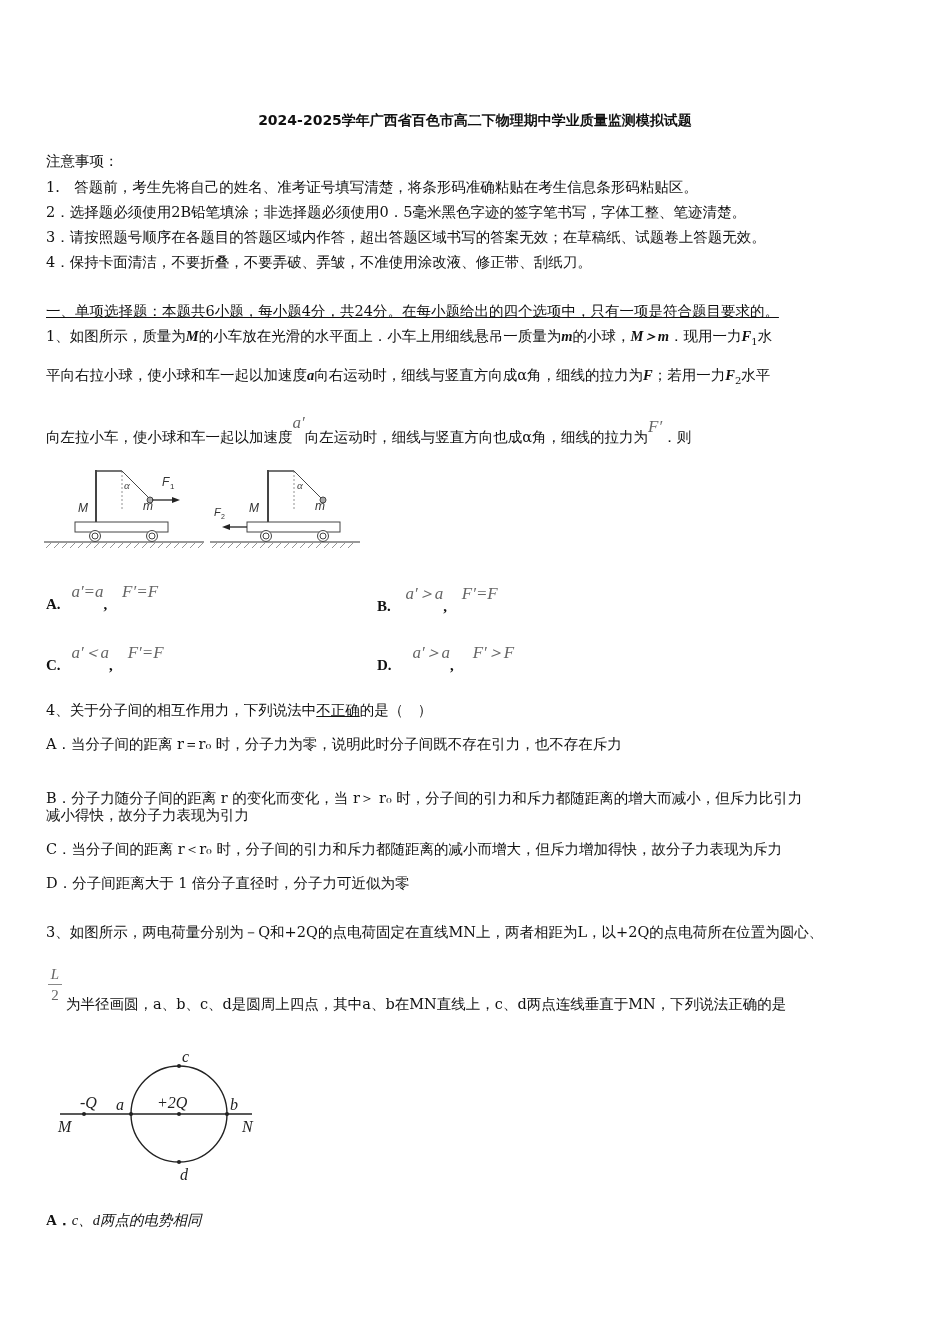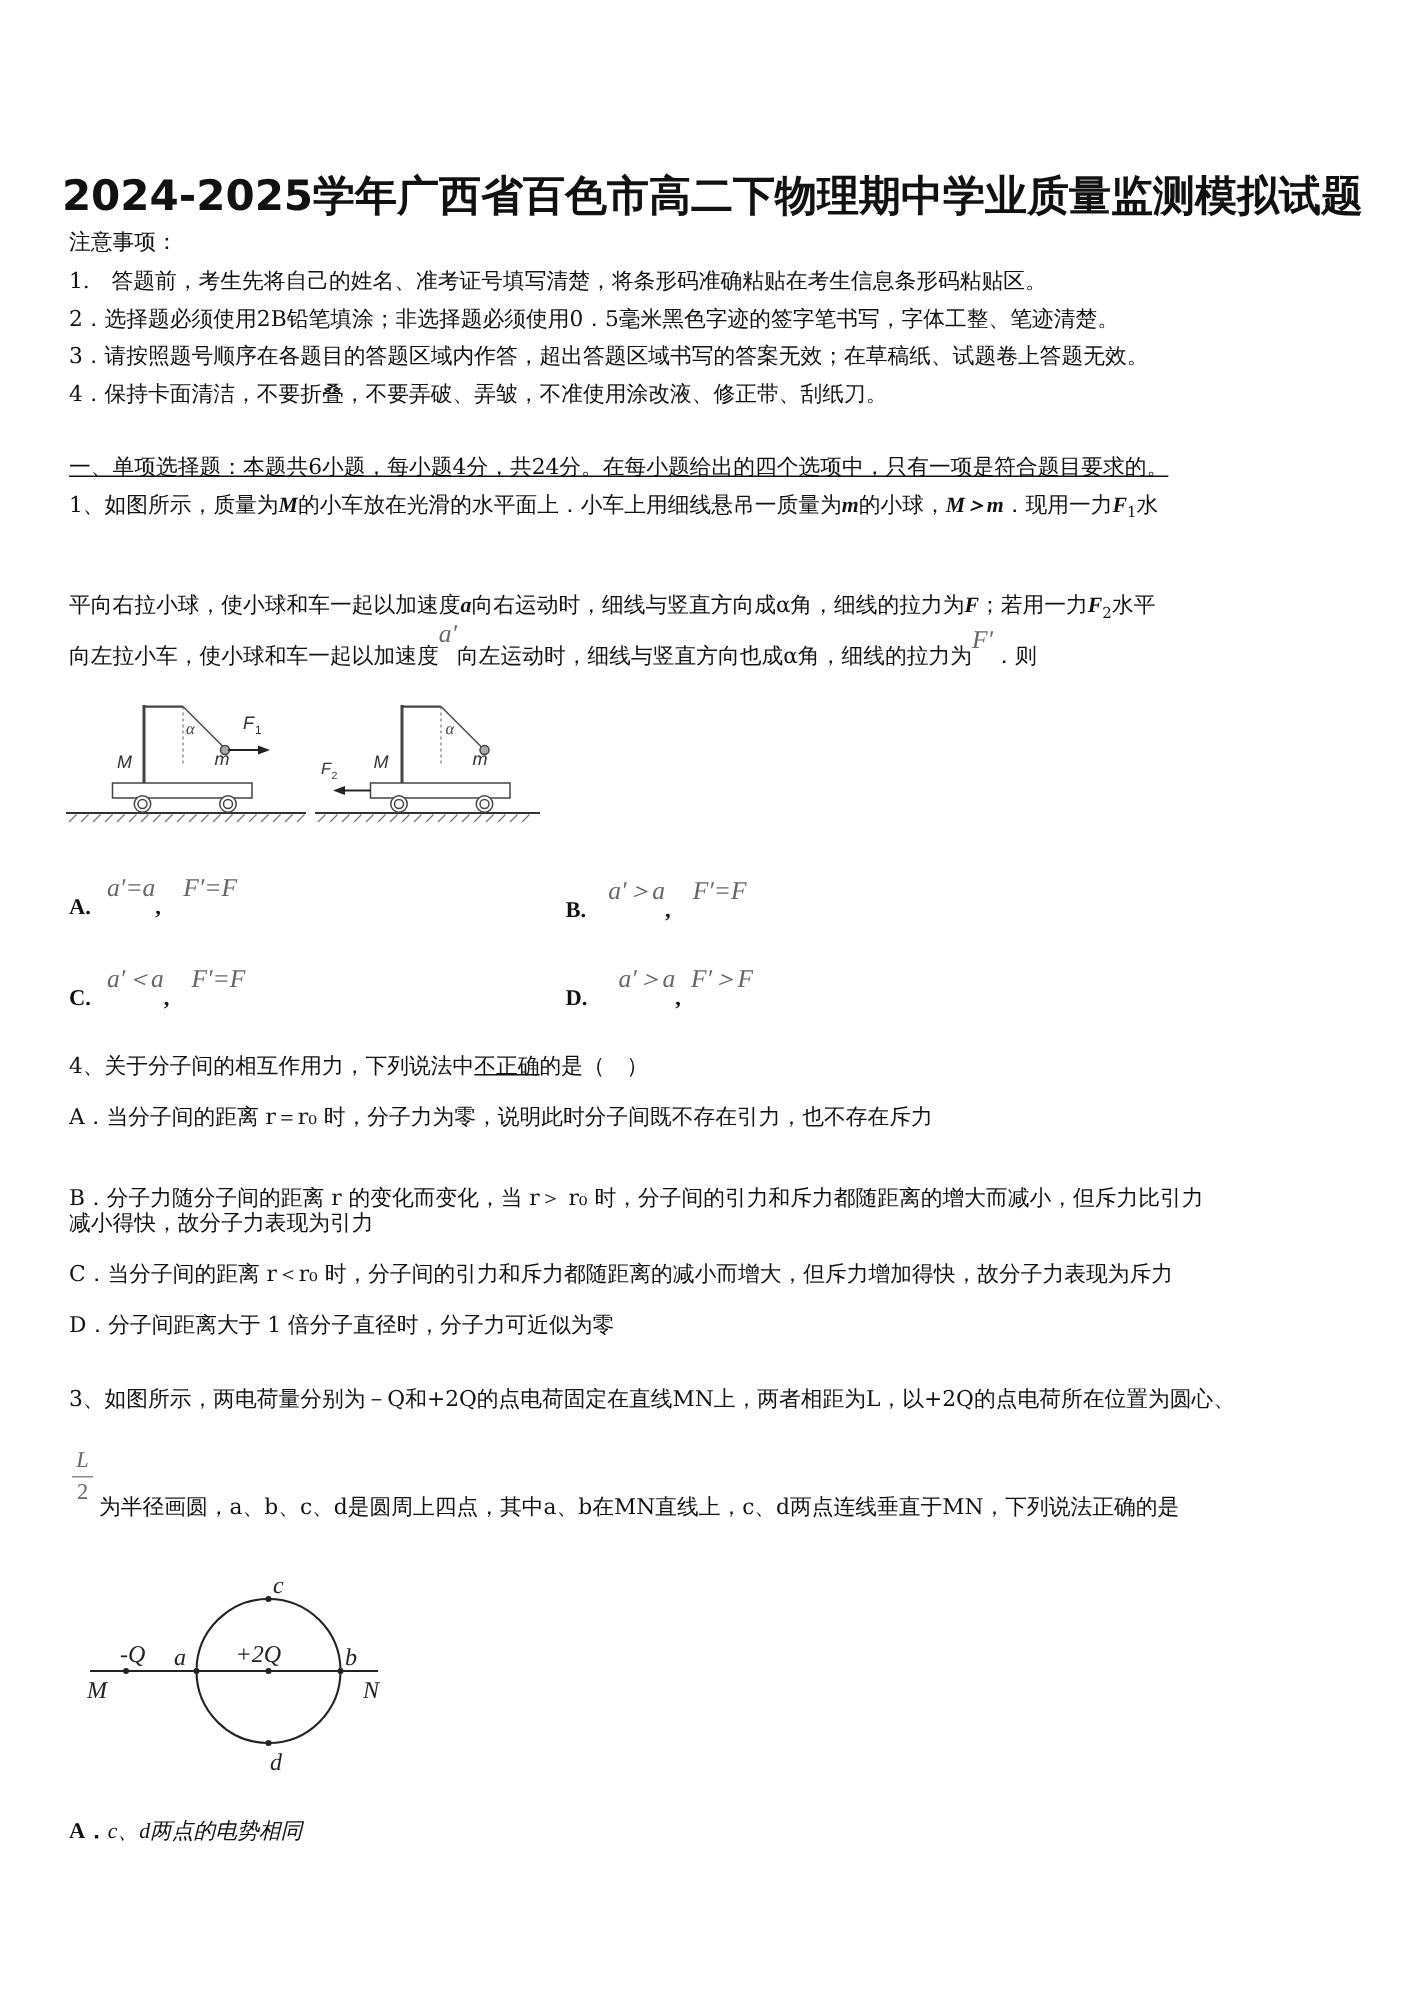--- a/index.html
+++ b/index.html
@@ -5,21 +5,21 @@
   html, body { margin: 0; padding: 0; background: #ffffff; }
   body {
     width: 950px; height: 1344px; position: relative; overflow: hidden;
     font-family: "DejaVu Serif", "Liberation Serif", serif;
     color: #111; font-size: 15px;
   }
   .abs { position: absolute; white-space: nowrap; }
   .title {
     left: 0; width: 950px; top: 112px; text-align: center;
     font-family: "DejaVu Sans", "Liberation Sans", sans-serif;
-    font-weight: bold; font-size: 28px; letter-spacing: 0px;
+    font-weight: bold; font-size: 14px; letter-spacing: 0px;
   }
   .line { left: 46px; font-size: 14.5px; }
   .math { font-family: "Liberation Serif", "DejaVu Serif", serif; font-style: italic; }
   .mathgray { font-family: "Liberation Serif", "DejaVu Serif", serif; font-style: italic; color: #666; font-size: 17px; }
   .optlabel { font-weight: bold; font-family: "Liberation Serif", serif; font-size: 15px; }
   .bold { font-weight: bold; }
   .underline { text-decoration: underline; }
   svg { position: absolute; }
   .frac { left: 48px; top: 966px; font-family: "Liberation Serif", serif; font-style: italic; color: #666; font-size: 15px; line-height: 16px; text-align: center; width: 14px; }
   .frac .bar { border-top: 1px solid #888; margin: 2px 0; }
@@ -33,21 +33,21 @@
 <div class="abs line" style="top:178px;">1.　答题前，考生先将自己的姓名、准考证号填写清楚，将条形码准确粘贴在考生信息条形码粘贴区。</div>
 <div class="abs line" style="top:203px;">2．选择题必须使用2B铅笔填涂；非选择题必须使用0．5毫米黑色字迹的签字笔书写，字体工整、笔迹清楚。</div>
 <div class="abs line" style="top:228px;">3．请按照题号顺序在各题目的答题区域内作答，超出答题区域书写的答案无效；在草稿纸、试题卷上答题无效。</div>
 <div class="abs line" style="top:253px;">4．保持卡面清洁，不要折叠，不要弄破、弄皱，不准使用涂改液、修正带、刮纸刀。</div>
 
 <div class="abs line" style="top:302px;text-decoration:underline;">一、单项选择题：本题共6小题，每小题4分，共24分。在每小题给出的四个选项中，只有一项是符合题目要求的。</div>
 
 <div class="abs line" style="top:327px;">
   <span>1、如图所示，质量为</span><span class="math bold">M</span><span>的小车放在光滑的水平面上．小车上用细线悬吊一质量为</span><span class="math bold">m</span><span>的小球，</span><span class="math bold">M＞m</span><span>．现用一力</span><span class="math bold">F</span><sub style="font-size:10px">1</sub><span>水</span>
 </div>
-<div class="abs line" style="top:366px;margin-top:28px;">
+<div class="abs line" style="top:366px;">
   <span>平向右拉小球，使小球和车一起以加速度</span><span class="math bold">a</span><span>向右运动时，细线与竖直方向成α角，细线的拉力为</span><span class="math bold">F</span><span>；若用一力</span><span class="math bold">F</span><sub style="font-size:10px">2</sub><span>水平</span>
 </div>
 <div class="abs line" style="top:427px;">
   <span>向左拉小车，使小球和车一起以加速度</span><span class="mathgray" style="position:relative;top:-14px;">a′</span><span>向左运动时，细线与竖直方向也成α角，细线的拉力为</span><span class="mathgray" style="position:relative;top:-10px;">F′</span><span>．则</span>
 </div>
 
 <svg style="left:42px;top:462px;" width="320" height="90" viewBox="0 0 320 90">
 
   <line x1="2" y1="80" x2="162" y2="80" stroke="#333" stroke-width="1.2"></line>
   <g stroke="#777" stroke-width="0.8">
@@ -143,21 +143,21 @@
   <span class="mathgray" style="position:relative;top:-12px;margin-left:10px;">F′=F</span>
 </div>
 <div class="abs" style="left:46px;top:653px;">
   <span class="optlabel">C.</span>
   <span class="mathgray" style="position:relative;top:-12px;margin-left:6px;">a′＜a</span><span class="optlabel">,</span>
   <span class="mathgray" style="position:relative;top:-12px;margin-left:10px;">F′=F</span>
 </div>
 <div class="abs" style="left:377px;top:653px;">
   <span class="optlabel">D.</span>
   <span class="mathgray" style="position:relative;top:-12px;margin-left:16px;">a′＞a</span><span class="optlabel">,</span>
-  <span class="mathgray" style="position:relative;top:-12px;margin-left:2px;">F′＞F</span>
+  <span class="mathgray" style="position:relative;top:-12px;margin-left:14px;">F′＞F</span>
 </div>
 
 <div class="abs line" style="top:701px;">
   <span>4、关于分子间的相互作用力，下列说法中</span><span class="underline">不正确</span><span>的是（　）</span>
 </div>
 <div class="abs line" style="top:735px;">A．当分子间的距离 r＝r₀ 时，分子力为零，说明此时分子间既不存在引力，也不存在斥力</div>
 <div class="abs line" style="top:753px;margin-top:36px;">B．分子力随分子间的距离 r 的变化而变化，当 r＞ r₀ 时，分子间的引力和斥力都随距离的增大而减小，但斥力比引力</div>
 <div class="abs line" style="top:806px;">减小得快，故分子力表现为引力</div>
 <div class="abs line" style="top:840px;">C．当分子间的距离 r＜r₀ 时，分子间的引力和斥力都随距离的减小而增大，但斥力增加得快，故分子力表现为斥力</div>
 <div class="abs line" style="top:874px;">D．分子间距离大于 1 倍分子直径时，分子力可近似为零</div>

